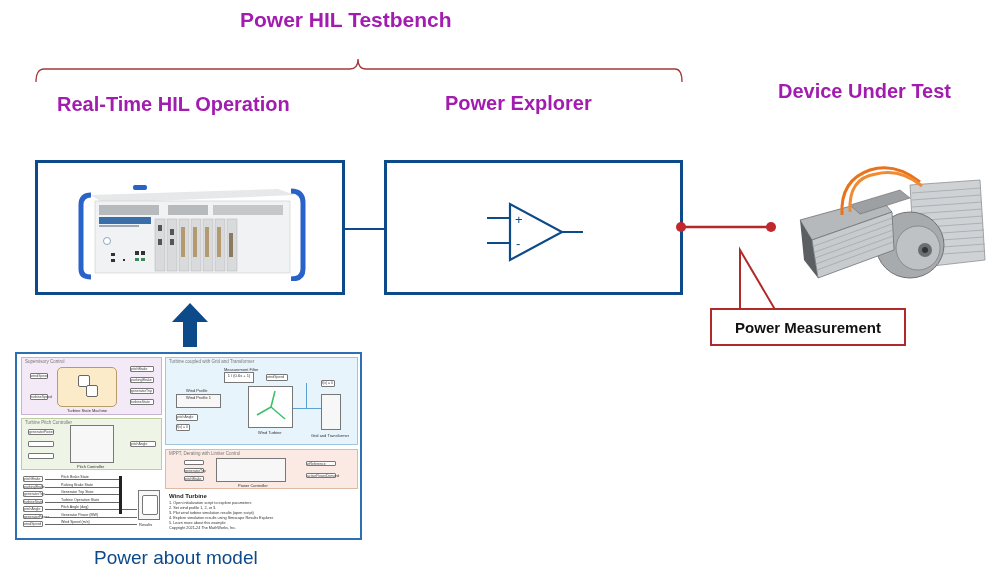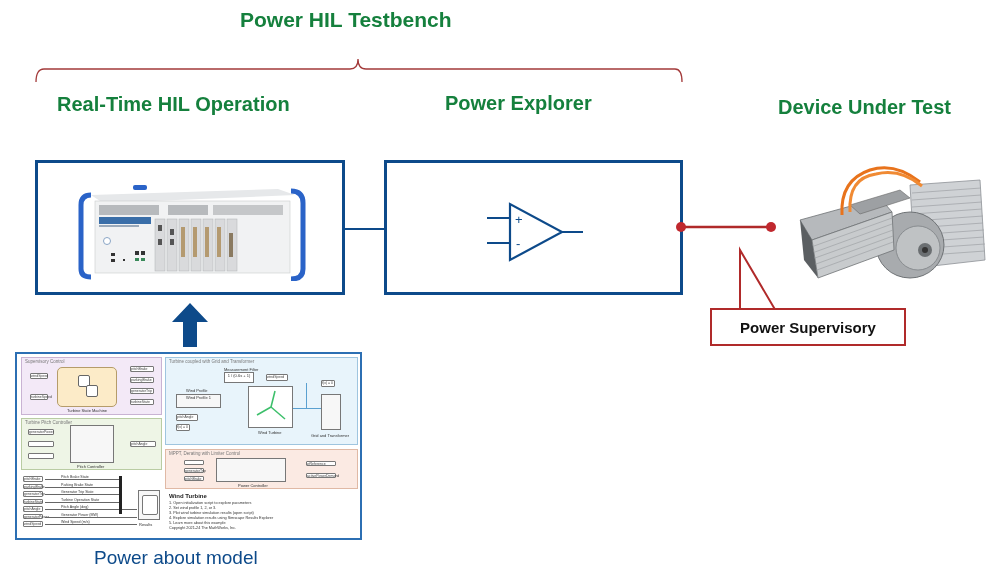--- a/index.html
+++ b/index.html
@@ -1,19 +1,19 @@
 <!DOCTYPE html>
 <html><head>
   <meta charset="utf-8">
   <style>
     html, body { margin: 0; padding: 0; background: #ffffff; }
     body { width: 1001px; height: 575px; position: relative; overflow: hidden;
            font-family: "Liberation Sans", sans-serif; }
     .abs { position: absolute; }
-    .title { color: #15803d; font-weight: bold; font-size: 20px; white-space: nowrap; text-align: center; }
+    .title { color: #a21caf; font-weight: bold; font-size: 20px; white-space: nowrap; text-align: center; }
     .blue-box { border: 3px solid #0d4a8a; box-sizing: border-box; background: #fff; }
     .callout-box { border: 2px solid #b02a2a; box-sizing: border-box; background: #fff;
                    font-weight: bold; font-size: 15px; color: #111; display: flex;
                    align-items: center; justify-content: center; }
     .model-frame { border: 2px solid #2c6fb3; box-sizing: border-box; background: #fff; }
     .sub { position: absolute; box-sizing: border-box; border: 1px solid #bbb; font-size: 4px; color: #555; }
     .sub .lbl { position: absolute; left: 3px; top: 1px; font-size: 4.5px; color: #777; white-space: nowrap; }
     .blk { position: absolute; border: 1px solid #777; background: #f7f7f7; box-sizing: border-box;
            font-size: 4px; color: #333; text-align: center; }
     .tag { position: absolute; border: 1px solid #777; background: #fff; box-sizing: border-box;
@@ -26,21 +26,21 @@
 <body>
 
 <div class="abs title" style="left:240px; top:8px; font-size:21px;">Power HIL Testbench</div>
 
 <svg class="abs" style="left:30px; top:55px;" width="660" height="30">
   <path d="M6 27 Q6 14 14 14 L320 14 Q328 14 328 4 Q328 14 336 14 L645 14 Q652 14 652 27" fill="none" stroke="#a33a3a" stroke-width="1.3"></path>
 </svg>
 
 <div class="abs title" style="left:57px; top:93px;">Real-Time HIL Operation</div>
 <div class="abs title" style="left:445px; top:92px;">Power Explorer</div>
-<div class="abs title" style="left:778px; top:96px;">Device Under Test</div>
+<div class="abs title" style="left:778px; top:80px;">Device Under Test</div>
 
 <div class="abs blue-box" style="left:35px; top:160px; width:310px; height:135px;">
 
   <svg class="abs" style="left:35px; top:18px;" width="240" height="100">
 
     <polygon points="18,14 205,8 222,14 30,22" fill="#e6e8ea"></polygon>
 
     <rect x="22" y="20" width="195" height="72" fill="#f1f2f3" stroke="#c9cbcd" stroke-width="0.6"></rect>
 
     <rect x="26" y="24" width="60" height="10" fill="#b7babd"></rect>
@@ -100,21 +100,21 @@
   </svg>
 </div>
 
 <svg class="abs" style="left:670px; top:210px;" width="120" height="110">
   <line x1="11" y1="17" x2="101" y2="17" stroke="#b02a2a" stroke-width="2.5"></line>
   <circle cx="11" cy="17" r="5" fill="#c0282e"></circle>
   <circle cx="101" cy="17" r="5" fill="#c0282e"></circle>
 
   <polyline points="70,108 70,40 110,108" fill="#fff" stroke="#b02a2a" stroke-width="2"></polyline>
 </svg>
-<div class="abs callout-box" style="left:710px; top:308px; width:196px; height:38px;">Power Supervisory</div>
+<div class="abs callout-box" style="left:710px; top:308px; width:196px; height:38px;">Power Measurement</div>
 
 <svg class="abs" style="left:790px; top:160px;" width="200" height="130">
 
   <polygon points="120,25 190,20 195,100 125,108" fill="#cfd2d5" stroke="#8d9195" stroke-width="0.8"></polygon>
   <g stroke="#9da1a5" stroke-width="0.7">
     <line x1="122" y1="33" x2="191" y2="28"></line>
       <line x1="122" y1="40" x2="191" y2="35"></line>
     <line x1="122" y1="47" x2="192" y2="42"></line>
       <line x1="123" y1="54" x2="192" y2="49"></line>
     <line x1="123" y1="61" x2="193" y2="56"></line>

